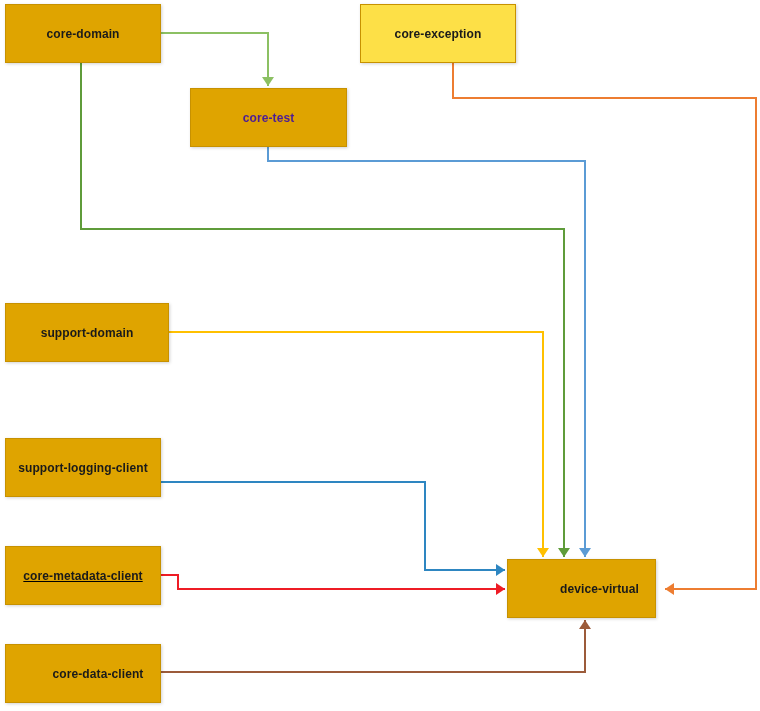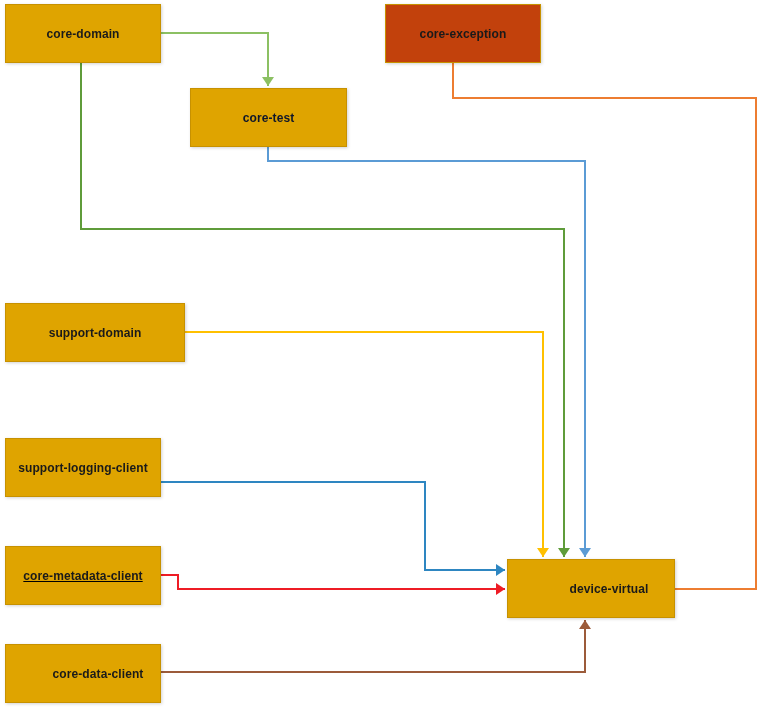--- a/index.html
+++ b/index.html
@@ -86,35 +86,35 @@
         <polyline points="161,672 585,672 585,620" fill="none" stroke="#9c5b3a" stroke-width="1.4" stroke-linejoin="miter" shape-rendering="crispEdges"></polyline>
         <polygon points="579,629 591,629 585,620" fill="#9c5b3a"></polygon>
       </g>
     </svg>
 
   <div id="node-layer">
       <div class="node" style="left: 5px; top: 4px; width: 156px; height: 59px; background: rgb(223, 164, 0); border-color: rgb(199, 145, 0);">
         <span class="node-label" style="color: rgb(26, 26, 26);">core-domain</span>
       </div>
       <div class="node" style="left: 190px; top: 88px; width: 157px; height: 59px; background: rgb(223, 164, 0); border-color: rgb(199, 145, 0);">
-        <span class="node-label" style="color: #0f172a;">core-test</span>
+        <span class="node-label" style="color: #4c1d95;">core-test</span>
       </div>
-      <div class="node" style="left: 385px; top: 4px; width: 156px; height: 59px; background: #c2410c; border-color: rgb(199, 145, 0);">
+      <div class="node" style="left: 360px; top: 4px; width: 156px; height: 59px; background: #fde047; border-color: rgb(199, 145, 0);">
         <span class="node-label" style="color: rgb(26, 26, 26);">core-exception</span>
       </div>
-      <div class="node" style="left: 5px; top: 303px; width: 180px; height: 59px; background: rgb(223, 164, 0); border-color: rgb(199, 145, 0);">
+      <div class="node" style="left: 5px; top: 303px; width: 164px; height: 59px; background: rgb(223, 164, 0); border-color: rgb(199, 145, 0);">
         <span class="node-label" style="color: rgb(26, 26, 26);">support-domain</span>
       </div>
       <div class="node" style="left: 5px; top: 438px; width: 156px; height: 59px; background: rgb(223, 164, 0); border-color: rgb(199, 145, 0);">
         <span class="node-label" style="color: rgb(26, 26, 26);">support-logging-client</span>
       </div>
       <div class="node" style="left: 5px; top: 546px; width: 156px; height: 59px; background: rgb(223, 164, 0); border-color: rgb(199, 145, 0); text-decoration: underline;">
         <span class="node-label" style="color: rgb(26, 26, 26);">core-metadata-client</span>
       </div>
       <div class="node" style="left: 5px; top: 644px; width: 156px; height: 59px; background: rgb(223, 164, 0); border-color: rgb(199, 145, 0); padding-left: 30px;">
         <span class="node-label" style="color: rgb(26, 26, 26);">core-data-client</span>
       </div>
-      <div class="node" style="left: 507px; top: 559px; width: 168px; height: 59px; background: rgb(223, 164, 0); border-color: rgb(199, 145, 0); padding-left: 36px;">
+      <div class="node" style="left: 507px; top: 559px; width: 149px; height: 59px; background: rgb(223, 164, 0); border-color: rgb(199, 145, 0); padding-left: 36px;">
         <span class="node-label" style="color: rgb(26, 26, 26);">device-virtual</span>
       </div>
     </div>
 
 </div>
 
 </body></html>

